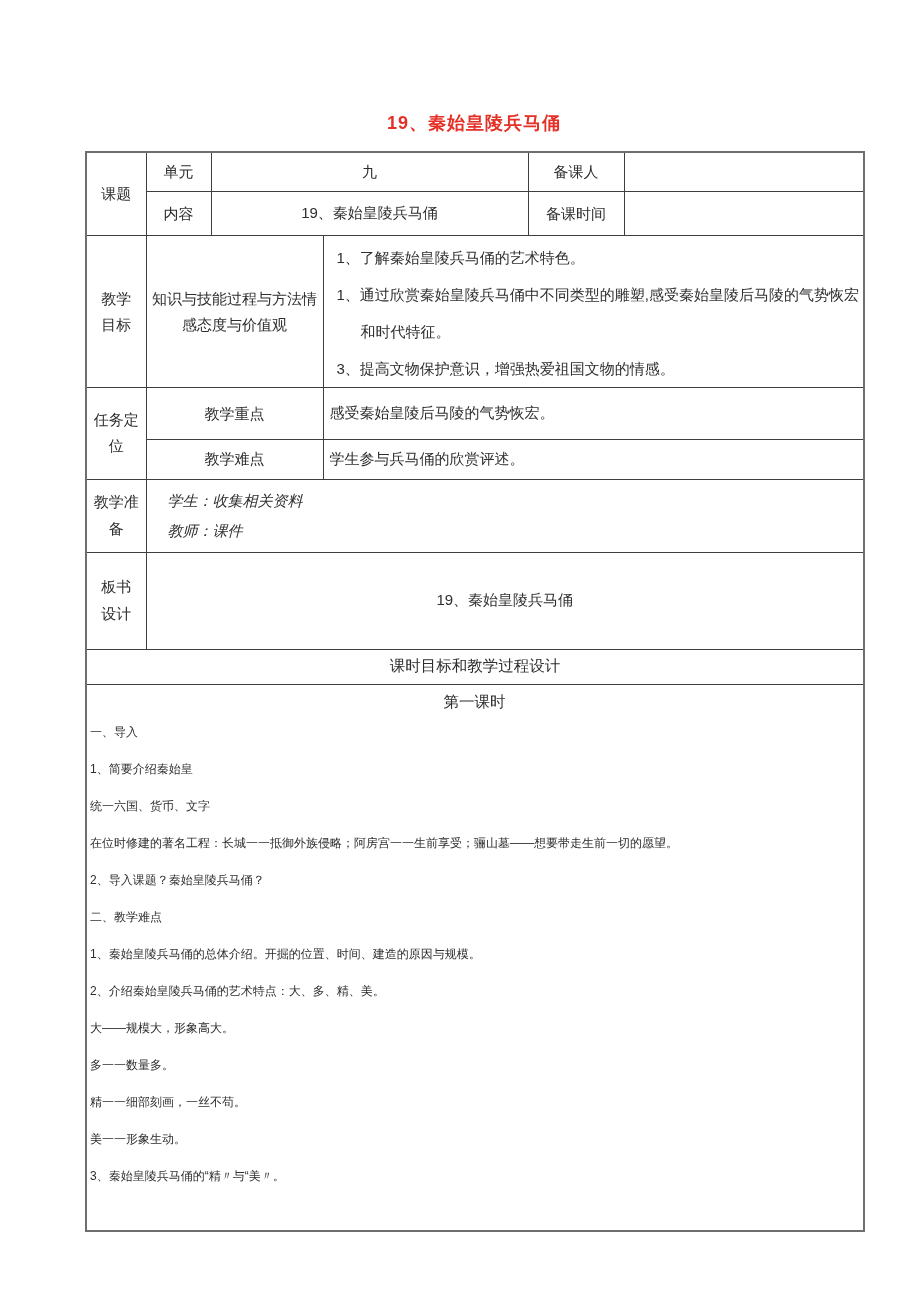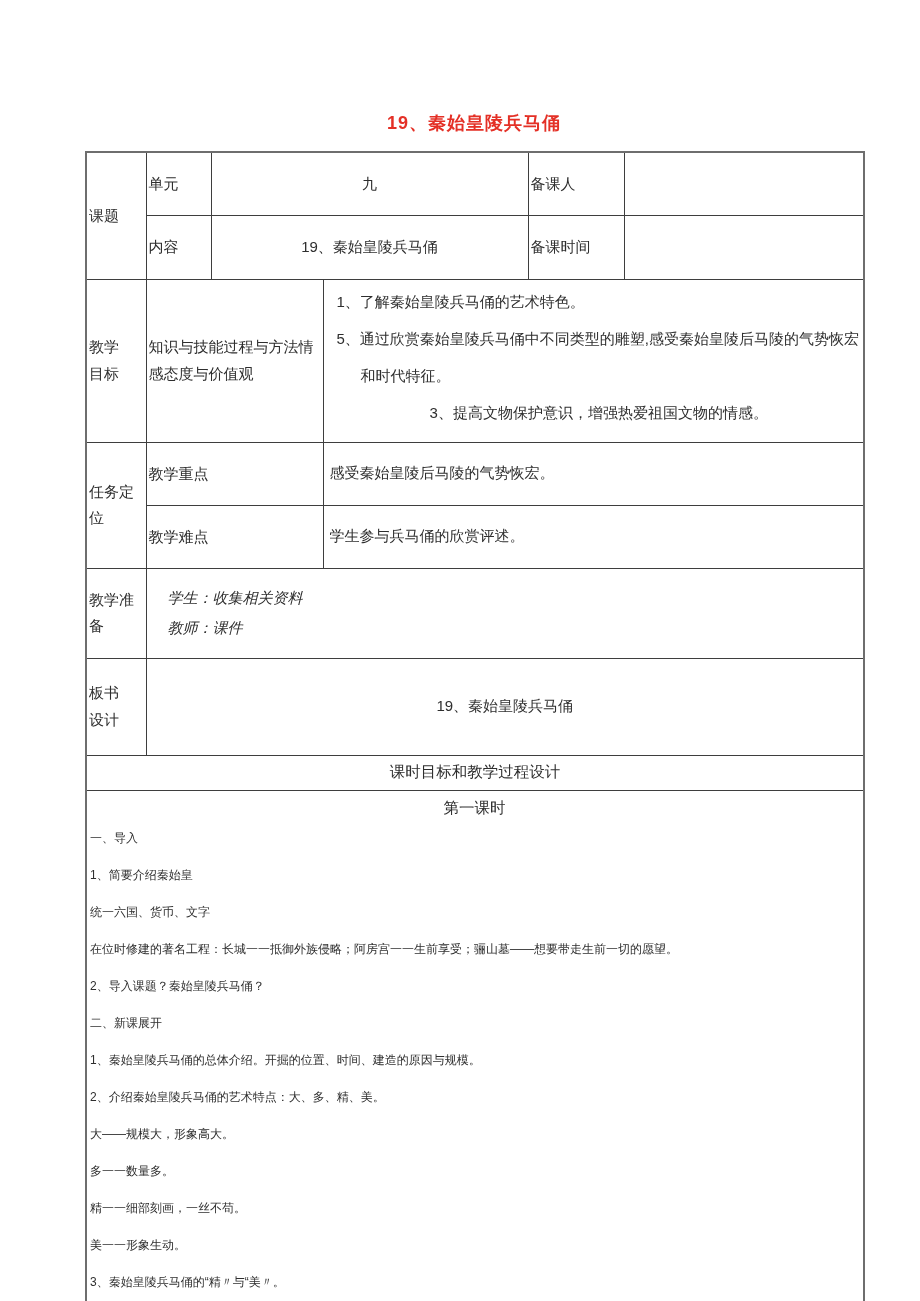--- a/index.html
+++ b/index.html
@@ -19,30 +19,30 @@
     border:2px solid #6e6e6e;
   }
   td{
     border:1px solid #3e3e3e;
     vertical-align:middle;
     font-size:15px;
     padding:2px 4px;
     overflow:hidden;
   }
   .label-cell{
-    text-align:left;
+    text-align:center;
     white-space:pre-line;
     line-height:1.75;
-    padding:18px 2px;
+    padding:6px 2px;
   }
   .center{text-align:center;}
   .value-cell{padding-left:6px;}
   .goals-cell{padding:10px 2px 6px 13px;}
   .goals-cell p{margin:0 0 13px 0;line-height:24px;}
-  .goals-cell p:last-child{margin-bottom:11px;text-align:center;}
+  .goals-cell p:last-child{margin-bottom:0;}
   .goals-cell p.indent{padding-left:24px;}
   .prep-cell{padding:6px 4px 6px 21px;font-style:italic;}
   .prep-cell p{margin:0;line-height:30px;}
   .section-row td{text-align:center;font-size:15.5px;font-family:Liberation Serif, serif;}
   .body-cell{vertical-align:top;padding:0 4px 0 3px;}
   .lesson-heading{text-align:center;font-size:15.5px;margin:3px 0 0 0;line-height:28px;}
   .body-paras p{margin:0 0 4px 0;line-height:33px;font-size:12px;}
 </style>
 </head>
 <body>
@@ -75,21 +75,21 @@
     <td></td>
   </tr>
 
   <tr style="height:150px">
     <td class="label-cell">教学
 目标</td>
     <td colspan="2" class="label-cell">知识与技能过程与方法情
 感态度与价值观</td>
     <td colspan="3" class="goals-cell">
           <p>1、了解秦始皇陵兵马俑的艺术特色。</p>
-          <p>5、通过欣赏秦始皇陵兵马俑中不同类型的雕塑,感受秦始皇陵后马陵的气势恢宏</p>
+          <p>1、通过欣赏秦始皇陵兵马俑中不同类型的雕塑,感受秦始皇陵后马陵的气势恢宏</p>
           <p class="indent">和时代特征。</p>
           <p>3、提高文物保护意识，增强热爱祖国文物的情感。</p>
         </td>
   </tr>
 
   <tr style="height:52px">
     <td rowspan="2" class="label-cell">任务定
 位</td>
     <td colspan="2" class="label-cell">教学重点</td>
     <td colspan="3" class="value-cell">感受秦始皇陵后马陵的气势恢宏。</td>
@@ -121,21 +121,21 @@
 
   <tr style="height:547px">
     <td colspan="6" class="body-cell">
       <p class="lesson-heading">第一课时</p>
       <div class="body-paras">
             <p>一、导入</p>
             <p>1、简要介绍秦始皇</p>
             <p>统一六国、货币、文字</p>
             <p>在位时修建的著名工程：长城一一抵御外族侵略；阿房宫一一生前享受；骊山墓——想要带走生前一切的愿望。</p>
             <p>2、导入课题？秦始皇陵兵马俑？</p>
-            <p>二、新课展开</p>
+            <p>二、教学难点</p>
             <p>1、秦始皇陵兵马俑的总体介绍。开掘的位置、时间、建造的原因与规模。</p>
             <p>2、介绍秦始皇陵兵马俑的艺术特点：大、多、精、美。</p>
             <p>大——规模大，形象高大。</p>
             <p>多一一数量多。</p>
             <p>精一一细部刻画，一丝不苟。</p>
             <p>美一一形象生动。</p>
             <p>3、秦始皇陵兵马俑的“精〃与“美〃。</p>
           </div>
     </td>
   </tr>

